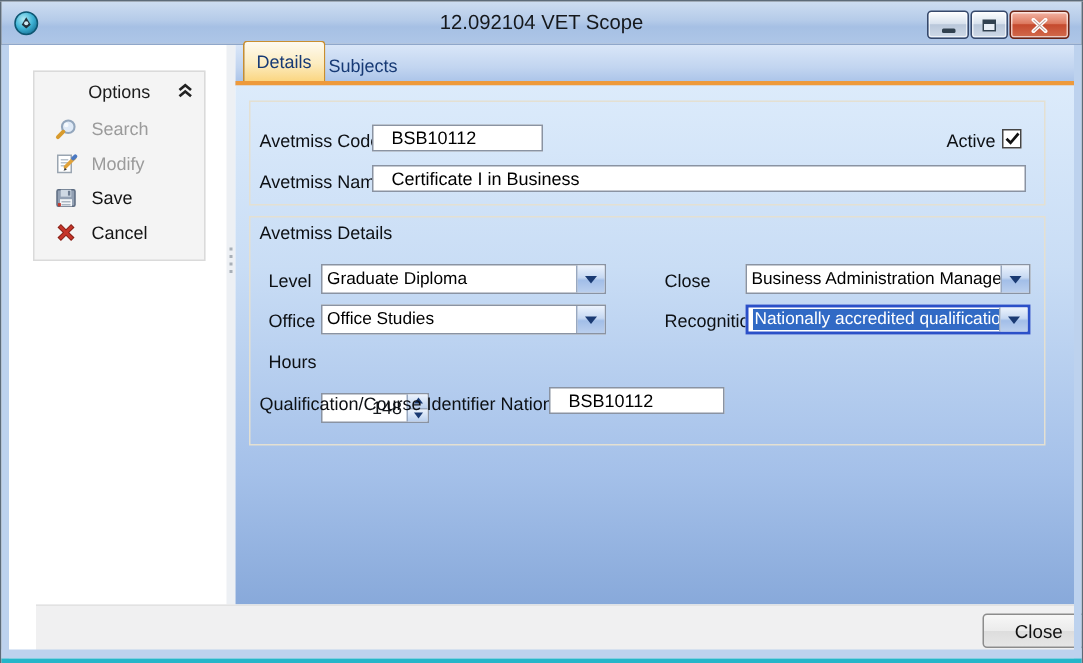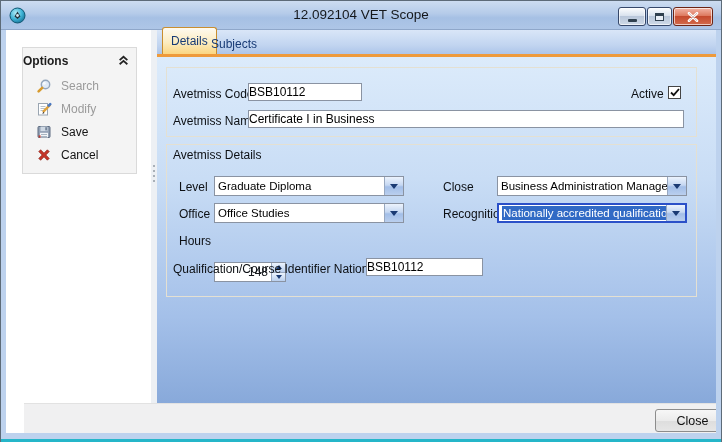--- a/index.html
+++ b/index.html
@@ -47,22 +47,22 @@
   .left-panel { position:absolute; left:6px; top:30px; width:145px; height:373px; background:#ffffff; }
   .panel-gap  { position:absolute; left:151px; top:30px; width:6px; height:373px; background:#edf0f4; }
   .grip { position:absolute; left:2px; top:135px; width:2px; }
   .grip i { display:block; width:2px; height:2px; background:#a9b0b8; margin-bottom:3px; }
 
   .options-box {
     position:absolute; left:16px; top:17px; width:115px; height:127px;
     background:#f4f4f4; border:1px solid #dadada;
   }
   .options-header {
-    height:26px; display:flex; align-items:center; 
-    font-weight:bold; font-size:12px; color:#1c1c1c; position:relative;
+    height:26px; display:flex; align-items:center; justify-content:center;
+    font-weight:normal; font-size:12px; color:#1c1c1c; position:relative;
   }
   .collapse { position:absolute; right:7px; top:7px; width:11px; height:11px; cursor:pointer; }
   .opt-item { display:flex; align-items:center; height:23px; padding-left:13px; color:#141414; cursor:pointer; }
   .opt-item .oicon { width:16px; height:16px; margin-right:9px; flex:none; }
   .opt-item.disabled { color:#9b9b9b; }
 
   
   .main { position:absolute; left:157px; top:30px; width:559px; height:373px; }
   .tabstrip {
     position:absolute; left:0; right:0; top:0; height:27px;
@@ -71,34 +71,34 @@
   .tab-line { position:absolute; left:0; right:0; bottom:0; height:3px; background:#ee9a3b; }
   .tab {
     position:absolute; bottom:3px; height:21px; padding:0 8px;
     display:flex; align-items:center; color:#173a75; font-size:12px; cursor:pointer;
   }
   .tab.active {
     left:5px; height:27px;
     background:linear-gradient(180deg,#fefaf0 0%,#fcecc0 55%,#fbd682 100%);
     border:1px solid #c98e2f; border-bottom:none; border-radius:3px 3px 0 0;
   }
-  .tab.inactive { left:46px; }
+  .tab.inactive { left:54px; }
 
   .tabpage {
     position:absolute; left:0; right:0; top:27px; height:346px;
     background:linear-gradient(180deg,#dcebfb 0%,#c9ddf5 35%,#a4c0e9 75%,#88a9da 100%);
   }
   .groupbox { position:absolute; border:1px solid #e4e0d2; }
   .box1 { left:9px; top:10px;  width:531px; height:70px; }
   .box2 { left:9px; top:87px;  width:531px; height:153px; }
 
   .lbl { position:absolute; white-space:nowrap; color:#0d1014; font-size:12px; }
   .ti {
     position:absolute; border:1px solid #8a93a2; background:#fff; color:#000;
-    font-family:"Liberation Sans", sans-serif; font-size:12px; padding:0 0; outline:none;
+    font-family:"Liberation Sans", sans-serif; font-size:12px; padding:0 12px; outline:none;
   }
   .checkbox {
     position:absolute; width:13px; height:13px; background:#fff; border:1px solid #454545;
     display:flex; align-items:center; justify-content:center; cursor:pointer;
   }
   
   .combo {
     position:absolute; height:20px; background:#fff; border:1px solid #8a93a2;
     display:flex; align-items:stretch; cursor:pointer;
   }

